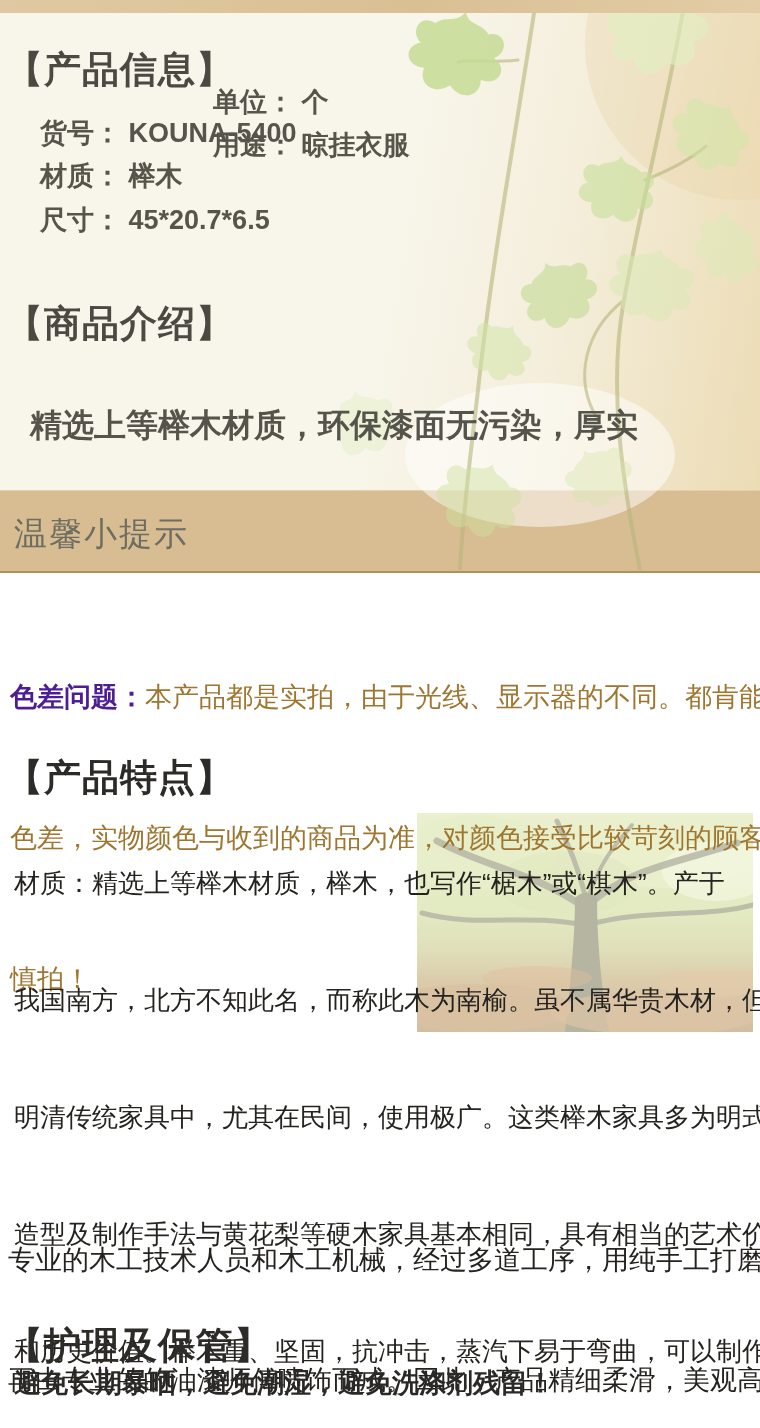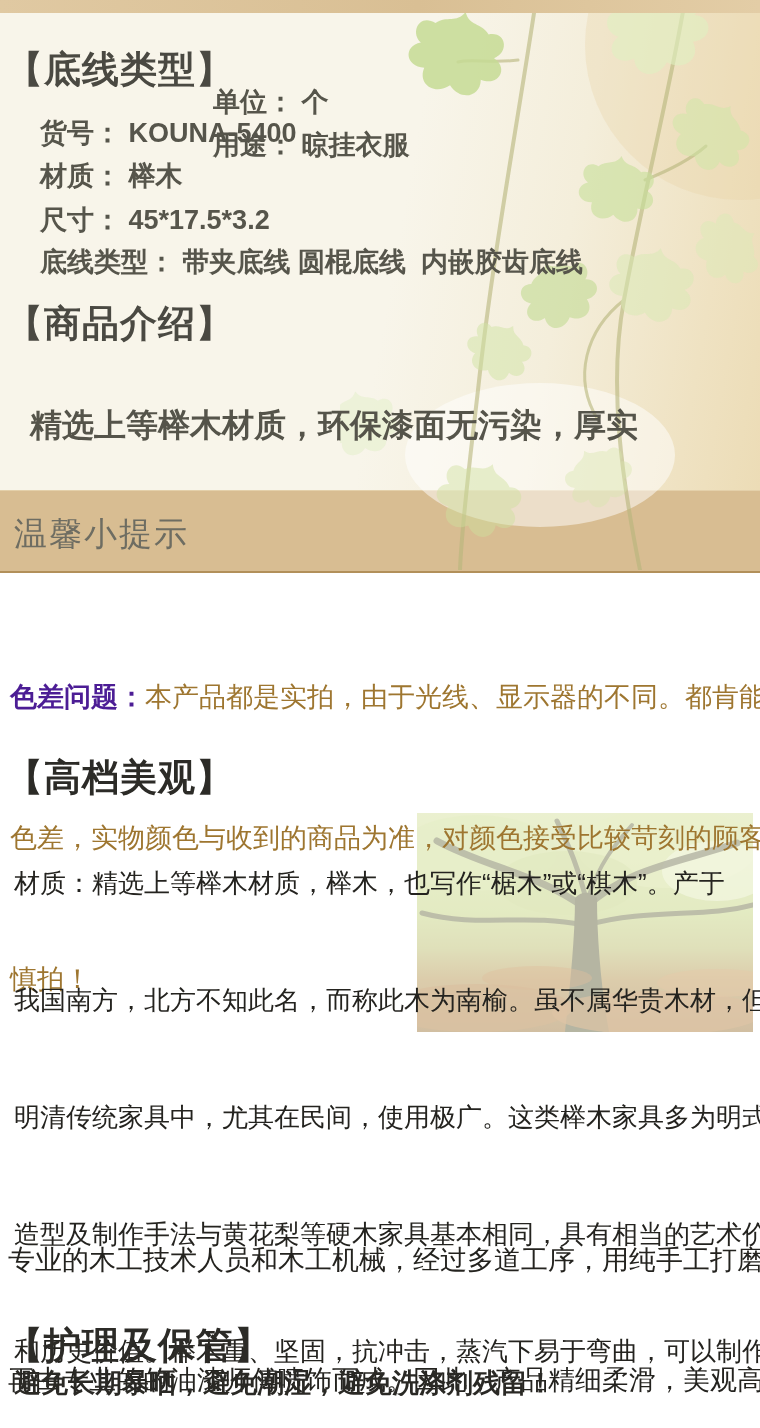--- a/index.html
+++ b/index.html
@@ -92,52 +92,49 @@
       <use href="#ivyleaf" fill="#d9eab6" opacity="0.45" transform="translate(382,252) scale(1.25) rotate(60)"></use>
       <use href="#ivyleaf" fill="#c2db92" opacity="0.6" transform="translate(222,300) scale(1.35) rotate(-24)"></use>
       <use href="#ivyleaf" fill="#d8eab4" opacity="0.5" transform="translate(310,292) scale(1.5) rotate(14)"></use>
       <use href="#ivyleaf" fill="#cfe3a4" opacity="0.5" transform="translate(156,356) scale(1.15) rotate(30)"></use>
       <use href="#ivyleaf" fill="#e2efc8" opacity="0.5" transform="translate(22,430) scale(1.3) rotate(-10)"></use>
       <use href="#ivyleaf" fill="#cfdf9e" opacity="0.45" transform="translate(136,506) scale(1.5) rotate(22)"></use>
       <use href="#ivyleaf" fill="#d6e6ac" opacity="0.4" transform="translate(262,482) scale(1.2) rotate(-30)"></use>
     </g>
   </svg>
 
-  <h2 class="h h-gray h-info">【底线类型】</h2>
+  <h2 class="h h-gray h-info">【产品信息】</h2>
   <div class="info-row r1">
     <span>货号： KOUNA-5400</span>
     <span class="c2">单位： 个</span>
   </div>
   <div class="info-row r2">
     <span>材质： 榉木</span>
     <span class="c2">用途： 晾挂衣服</span>
   </div>
   <div class="info-row r3">
-    <span>尺寸： 45*17.5*3.2</span>
-  </div>
-  <div class="info-row r4">
-    <span>底线类型： 带夹底线 圆棍底线  内嵌胶齿底线</span>
+    <span>尺寸： 45*20.7*6.5</span>
   </div>
 
   <h2 class="h h-gray h-intro">【商品介绍】</h2>
   <div class="intro-lines">
     <div>精选上等榉木材质，环保漆面无污染，厚实</div>
   </div>
 
   <div class="tips-banner">
     <span class="tips-title">温馨小提示</span>
   </div>
 
   <div class="color-note">
     <div><span class="lbl">色差问题：</span><span class="gold">本产品都是实拍，由于光线、显示器的不同。都肯能会导致</span></div>
     <div class="gold">色差，实物颜色与收到的商品为准，对颜色接受比较苛刻的顾客朋友请</div>
     <div class="gold">慎拍！</div>
   </div>
 
-  <h2 class="h h-dark h-feat">【高档美观】</h2>
+  <h2 class="h h-dark h-feat">【产品特点】</h2>
 
   <div class="tree">
     <svg width="336" height="219" viewBox="0 0 336 219" xmlns="http://www.w3.org/2000/svg">
       <defs>
         <linearGradient id="tg" x1="0" y1="0" x2="0" y2="1">
           <stop offset="0" stop-color="#d9e4a6"></stop>
           <stop offset="0.45" stop-color="#cbd98c"></stop>
           <stop offset="0.62" stop-color="#c3c47c"></stop>
           <stop offset="0.76" stop-color="#bd9f60"></stop>
           <stop offset="1" stop-color="#a9854e"></stop>

